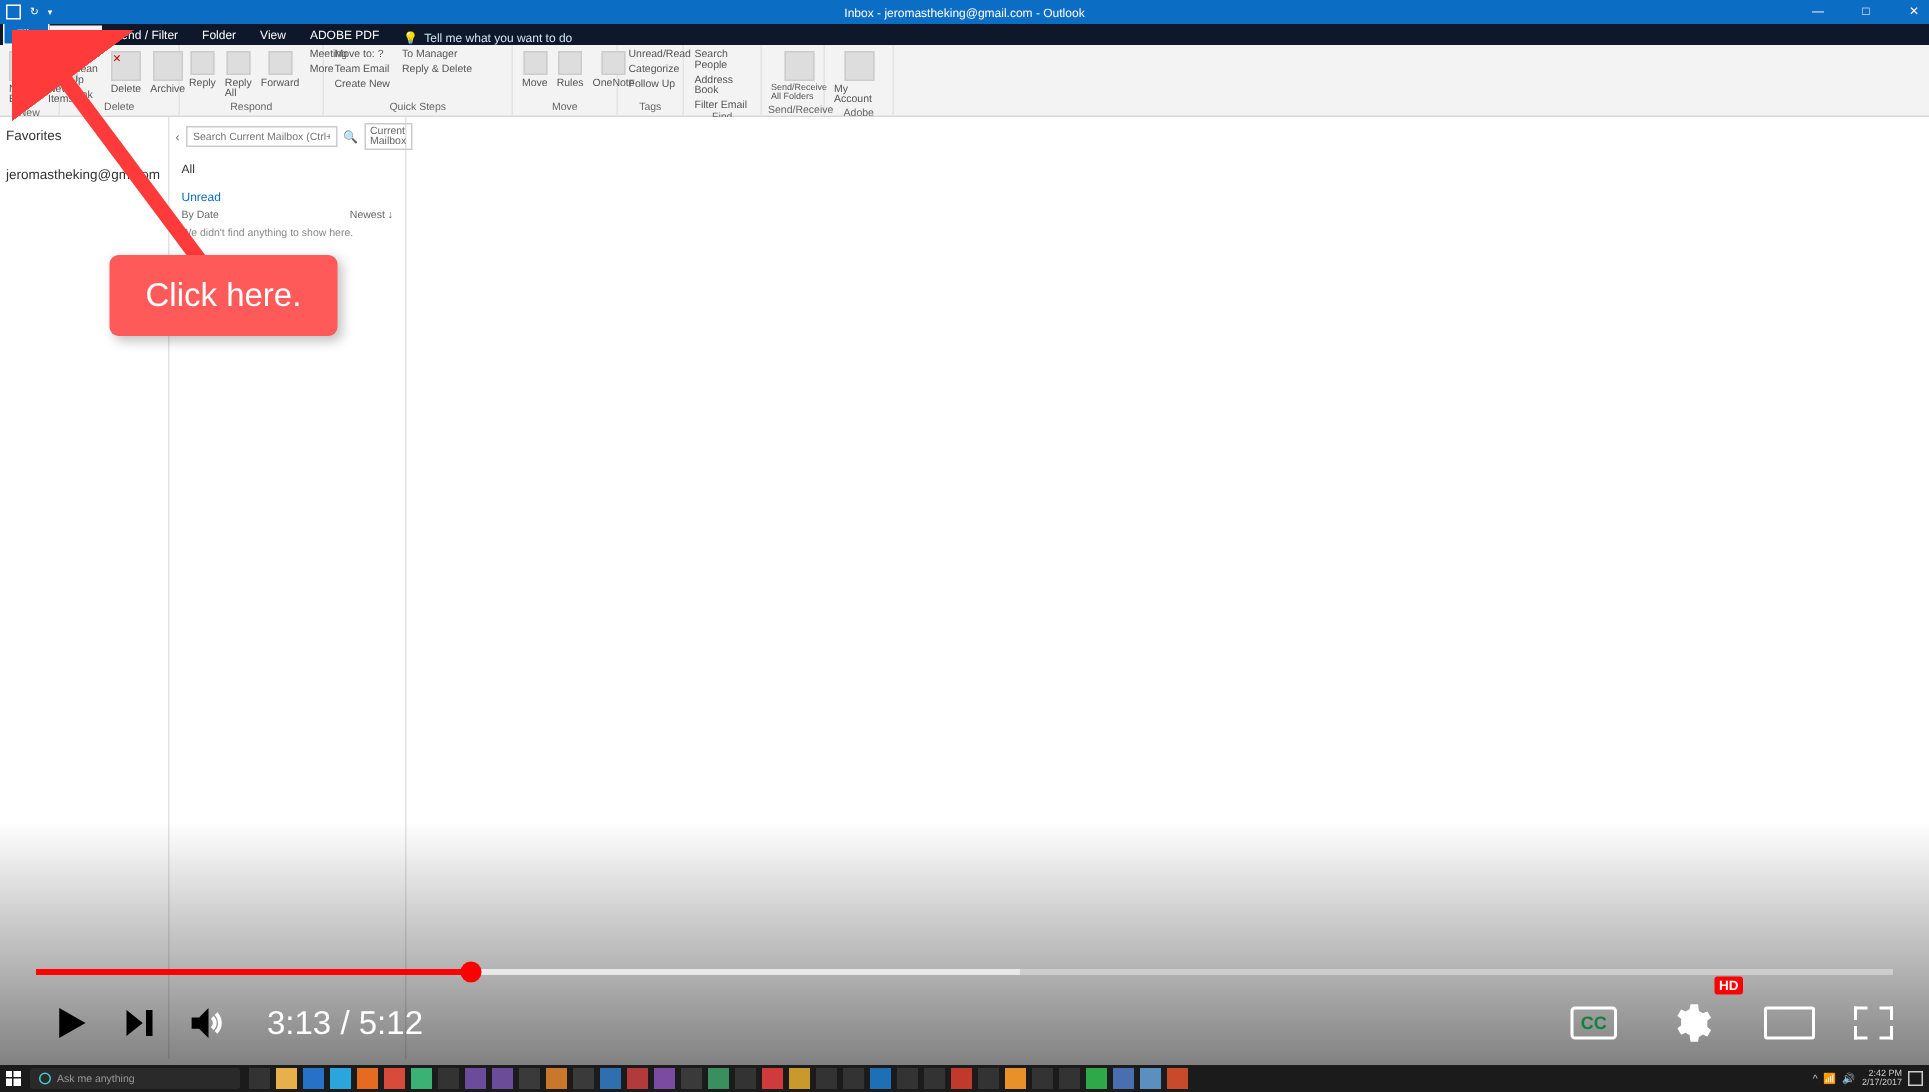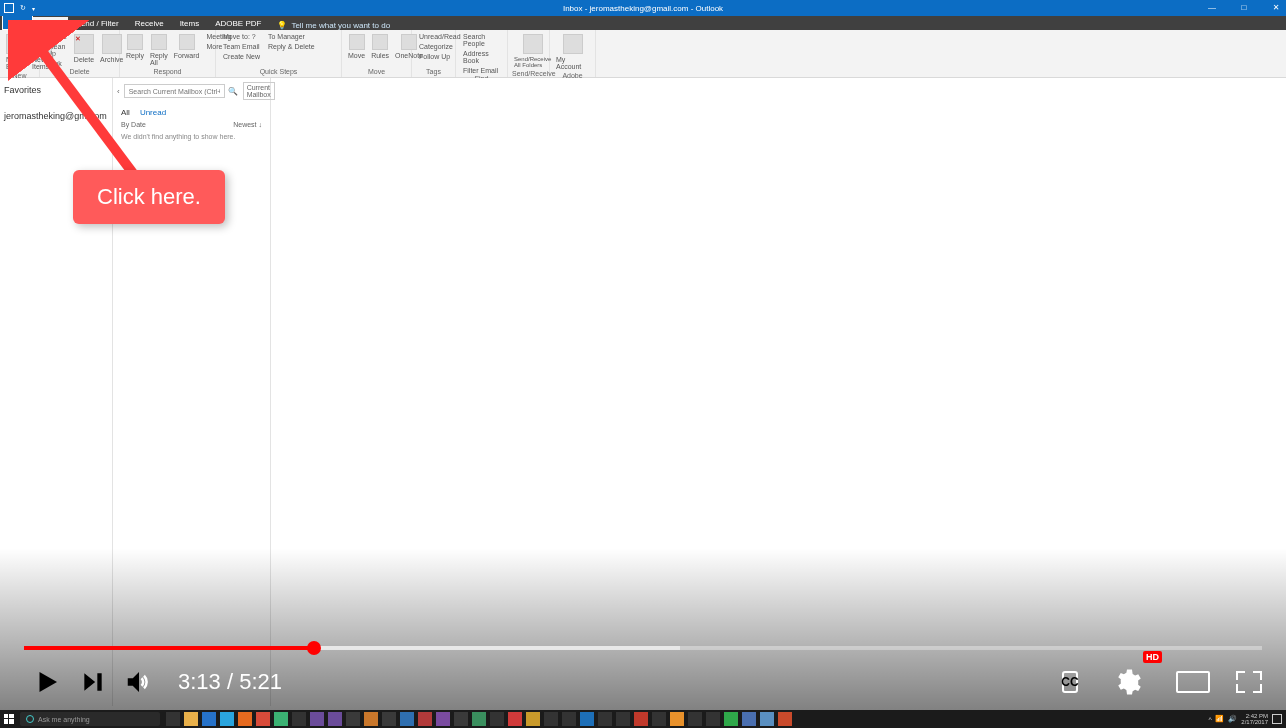--- a/index.html
+++ b/index.html
@@ -7,21 +7,21 @@
 
 
 .titlebar { height: 16px; background: #0c6dc4; display: flex; align-items: center; justify-content: center; position: relative; }
 .titlebar-text { color: #fff; font-size: 8px; }
 .titlebar-right { position: absolute; right: 4px; display: flex; gap: 20px; }
 .titlebar-btn { width: 12px; height: 10px; color: #fff; font-size: 8px; text-align: center; }
 .titlebar-left { position: absolute; left: 4px; display: flex; gap: 6px; align-items: center; }
 .outlook-icon { width: 10px; height: 10px; background: #0c6dc4; border: 1px solid #fff; }
 
 
-.ribbon-tabs { height: 14px; background: #404040; display: flex; align-items: flex-end; padding-left: 2px; }
+.ribbon-tabs { height: 14px; background: #0f172a; display: flex; align-items: flex-end; padding-left: 2px; }
 .tab { padding: 2px 8px; font-size: 8px; color: #fff; cursor: pointer; }
 .tab.file { background: #0c6dc4; color: #fff; border: 1px solid #fff; }
 .tab.active { background: #f3f3f3; color: #333; }
 .tellme { margin-left: 8px; font-size: 8px; color: #cce5f7; display: flex; align-items: center; gap: 4px; }
 
 
 .ribbon { height: 48px; background: #f3f3f3; border-bottom: 1px solid #d9d9d9; display: flex; }
 .ribbon-group { border-right: 1px solid #e3e3e3; padding: 2px 4px; display: flex; flex-direction: column; justify-content: space-between; }
 .ribbon-group-label { font-size: 7px; color: #666; text-align: center; }
 .ribbon-items { display: flex; gap: 2px; align-items: flex-start; flex: 1; }
@@ -33,21 +33,21 @@
 
 
 .main { display: flex; height: calc(100% - 78px - 22px); }
 .folder-pane { width: 113px; border-right: 1px solid #e3e3e3; padding: 4px; font-size: 9px; }
 .folder-header { font-weight: normal; color: #333; padding: 3px 0; }
 .account-header { color: #333; padding: 3px 0; }
 .msglist { width: 158px; border-right: 1px solid #e3e3e3; padding: 4px; position: relative; }
 .search-row { display: flex; align-items: center; gap: 4px; margin-bottom: 6px; }
 .search-box { flex: 1; height: 14px; border: 1px solid #ccc; font-size: 7px; padding: 0 4px; }
 .scope { font-size: 7px; color: #666; border: 1px solid #ccc; padding: 1px 3px; }
-.filter-row { display: flex; gap: 10px; font-size: 8px; padding: 2px 4px; }
+.filter-row { display: flex; gap: 10px; font-size: 8px; padding: 2px 4px; flex-direction: column; }
 .filter-all { color: #333; }
 .filter-unread { color: #0c6dc4; font-weight: normal; }
 .sort-row { display: flex; justify-content: space-between; font-size: 7px; color: #666; padding: 2px 4px; }
 .empty-msg { font-size: 7px; color: #888; padding: 3px 4px; }
 .reading { flex: 1; background: #fff; }
 
 
 .arrow-overlay { position: absolute; left: 8px; top: 20px; pointer-events: none; }
 .callout { position: absolute; left: 73px; top: 170px; background: #ff5a5a; color: #fff; padding: 14px 24px; font-size: 22px; border-radius: 6px; box-shadow: 3px 3px 8px rgba(0,0,0,.25); }
 
@@ -65,21 +65,21 @@
 .video-overlay { position: absolute; left: 0; right: 0; bottom: 18px; height: 72px; }
 .video-gradient { position: absolute; left: 0; right: 0; bottom: 0; height: 180px; background: linear-gradient(to top, rgba(0,0,0,.55), rgba(0,0,0,0)); pointer-events: none; }
 .progress-track { position: absolute; left: 24px; right: 24px; bottom: 60px; height: 4px; background: rgba(255,255,255,.35); }
 .progress-loaded { position: absolute; left: 0; width: 53%; top: 0; bottom: 0; background: rgba(255,255,255,.55); }
 .progress-played { position: absolute; left: 0; width: 23.4%; top: 0; bottom: 0; background: #ff0000; }
 .progress-scrubber { position: absolute; left: 23.4%; top: -5px; width: 14px; height: 14px; background: #ff0000; border-radius: 50%; margin-left: -7px; }
 .video-controls { position: absolute; left: 24px; right: 24px; bottom: 4px; height: 48px; display: flex; align-items: center; }
 .ctrl { width: 46px; height: 46px; display: flex; align-items: center; justify-content: center; color: #fff; }
 .timecode { color: #fff; font-size: 22px; margin-left: 16px; font-family: Arial, sans-serif; }
 .video-right { margin-left: auto; display: flex; align-items: center; gap: 26px; }
-.cc-box { width: 16px; height: 22px; border: 2px solid #fff; color: #000000; font-size: 12px; font-weight: bold; display: flex; align-items: center; justify-content: center; border-radius: 3px; }
+.cc-box { width: 31px; height: 22px; border: 2px solid #fff; color: #15803d; font-size: 12px; font-weight: bold; display: flex; align-items: center; justify-content: center; border-radius: 3px; }
 .gear { position: relative; }
 .hd-badge { position: absolute; top: -8px; right: -12px; background: #ff0000; color: #fff; font-size: 9px; font-weight: bold; padding: 1px 3px; border-radius: 2px; }
 .theater { width: 34px; height: 22px; border: 2px solid #fff; border-radius: 2px; }
 .fullscreen-box { width: 26px; height: 22px; position: relative; }
 .fs-corner { position: absolute; width: 9px; height: 9px; border: 2px solid #fff; }
 .fs-corner.tl { top: 0; left: 0; border-right: none; border-bottom: none; }
 .fs-corner.tr { top: 0; right: 0; border-left: none; border-bottom: none; }
 .fs-corner.bl { bottom: 0; left: 0; border-right: none; border-top: none; }
 .fs-corner.br { bottom: 0; right: 0; border-left: none; border-top: none; }
 
@@ -98,22 +98,22 @@
     <span class="titlebar-btn">—</span>
     <span class="titlebar-btn">□</span>
     <span class="titlebar-btn">✕</span>
   </div>
 </div>
 
 <div class="ribbon-tabs">
   <div class="tab file">File</div>
   <div class="tab active">Send</div>
   <div class="tab">Send / Filter</div>
-  <div class="tab">Receive</div>
-  <div class="tab">Items</div>
+  <div class="tab">Folder</div>
+  <div class="tab">View</div>
   <div class="tab">ADOBE PDF</div>
   <div class="tellme">
     <span>💡</span>
     <span>Tell me what you want to do</span>
   </div>
 </div>
 
 <div class="ribbon">
   <div class="ribbon-group" style="width:40px">
     <div class="ribbon-items">
@@ -296,21 +296,21 @@
         </svg>
     </div>
     <div class="ctrl">
       <svg width="30" height="30" viewBox="0 0 24 24">
           <path d="M3 9v6h4l5 5V4L7 9H3z"></path>
           <path d="M16 7a7 7 0 010 10" fill="none" stroke="#fff" stroke-width="2"></path>
           <path d="M14 9a4 4 0 010 6" fill="none" stroke="#fff" stroke-width="2"></path>
         </svg>
     </div>
     <div class="timecode">
-      <span>3:13</span><span> / </span><span>5:21</span>
+      <span>3:13</span><span> / </span><span>5:12</span>
     </div>
     <div class="video-right">
       <div class="cc-box">
           <span>CC</span>
         </div>
       <div class="ctrl gear">
         <svg width="30" height="30" viewBox="0 0 24 24" fill="#fff">
             <path d="M12 8a4 4 0 100 8 4 4 0 000-8zm9 4a7 7 0 00-.1-1.2l2.1-1.6-2-3.4-2.5 1a7 7 0 00-2-1.2L16 2h-4l-.5 2.6a7 7 0 00-2 1.2l-2.5-1-2 3.4 2.1 1.6A7 7 0 007 12c0 .4 0 .8.1 1.2L5 14.8l2 3.4 2.5-1a7 7 0 002 1.2L12 22h4l.5-2.6a7 7 0 002-1.2l2.5 1 2-3.4-2.1-1.6c.1-.4.1-.8.1-1.2z"></path>
           </svg>
         <div class="hd-badge">HD</div>

